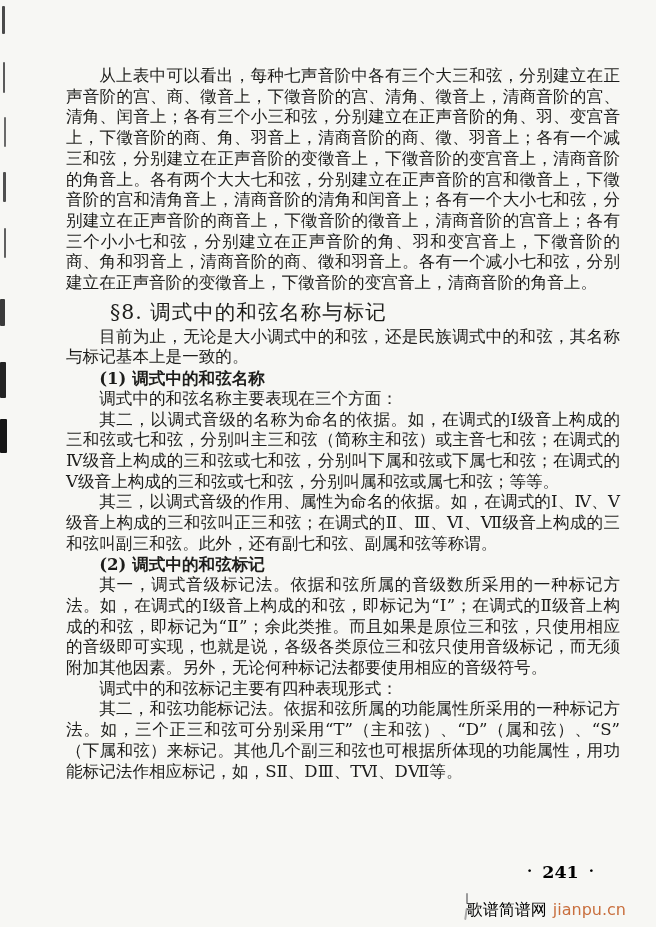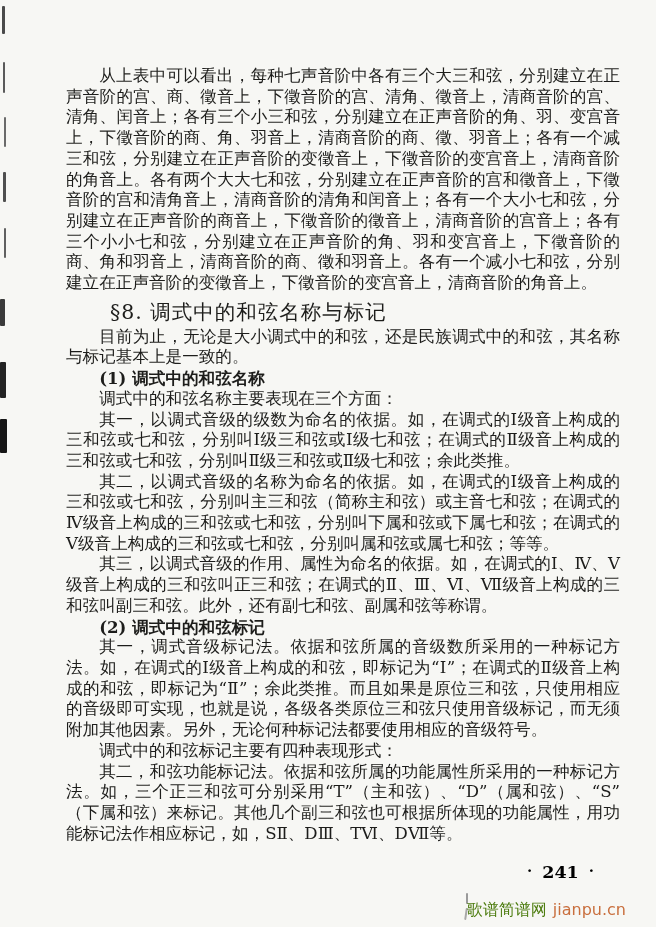--- a/index.html
+++ b/index.html
@@ -45,21 +45,21 @@
     font-weight:700;
     transform:translateY(-2px);
   }
   .watermark{
     position:absolute;
     bottom:6px;right:30px;
     font-size:16px;
     font-family:"DejaVu Sans","Liberation Sans",sans-serif;
     white-space:nowrap;
   }
-  .wm-name{color:#4d7c0f;margin-right:6px;font-family:Liberation Serif, serif;}
+  .wm-name{color:#000000;margin-right:6px;font-family:Liberation Serif, serif;}
   .wm-url{color:#c96f3e;}
   .artifact{position:absolute;border-radius:1px;}
   .a1{top:6px;left:2px;width:3px;height:28px;background:#4a4a4a;}
   .a2{top:62px;left:3px;width:2px;height:31px;background:#5a5a5a;}
   .a3{top:117px;left:4px;width:2px;height:30px;background:#6a6a6a;}
   .a4{top:172px;left:3px;width:3px;height:30px;background:#4f4f4f;}
   .a5{top:228px;left:4px;width:2px;height:30px;background:#606060;}
   .a6{top:299px;left:0;width:5px;height:27px;background:#3a3a3a;}
   .a7{top:362px;left:0;width:6px;height:36px;background:#232323;}
   .a8{top:419px;left:0;width:7px;height:34px;background:#161616;}
@@ -87,21 +87,20 @@
     <p>从上表中可以看出，每种七声音阶中各有三个大三和弦，分别建立在正声音阶的宫、商、徵音上，下徵音阶的宫、清角、徵音上，清商音阶的宫、清角、闰音上；各有三个小三和弦，分别建立在正声音阶的角、羽、变宫音上，下徵音阶的商、角、羽音上，清商音阶的商、徵、羽音上；各有一个减三和弦，分别建立在正声音阶的变徵音上，下徵音阶的变宫音上，清商音阶的角音上。各有两个大大七和弦，分别建立在正声音阶的宫和徵音上，下徵音阶的宫和清角音上，清商音阶的清角和闰音上；各有一个大小七和弦，分别建立在正声音阶的商音上，下徵音阶的徵音上，清商音阶的宫音上；各有三个小小七和弦，分别建立在正声音阶的角、羽和变宫音上，下徵音阶的商、角和羽音上，清商音阶的商、徵和羽音上。各有一个减小七和弦，分别建立在正声音阶的变徵音上，下徵音阶的变宫音上，清商音阶的角音上。</p>
 
     <h2 class="section-heading">§8. 调式中的和弦名称与标记</h2>
 
     <p>目前为止，无论是大小调式中的和弦，还是民族调式中的和弦，其名称与标记基本上是一致的。</p>
 
     <p class="bold-sub">(1) 调式中的和弦名称</p>
 
     <p>调式中的和弦名称主要表现在三个方面：</p>
 
-    <p>其一，以调式音级的级数为命名的依据。如，在调式的Ⅰ级音上构成的三和弦或七和弦，分别叫Ⅰ级三和弦或Ⅰ级七和弦；在调式的Ⅱ级音上构成的三和弦或七和弦，分别叫Ⅱ级三和弦或Ⅱ级七和弦；余此类推。</p>
 
     <p>其二，以调式音级的名称为命名的依据。如，在调式的Ⅰ级音上构成的三和弦或七和弦，分别叫主三和弦（简称主和弦）或主音七和弦；在调式的Ⅳ级音上构成的三和弦或七和弦，分别叫下属和弦或下属七和弦；在调式的Ⅴ级音上构成的三和弦或七和弦，分别叫属和弦或属七和弦；等等。</p>
 
     <p>其三，以调式音级的作用、属性为命名的依据。如，在调式的Ⅰ、Ⅳ、Ⅴ级音上构成的三和弦叫正三和弦；在调式的Ⅱ、Ⅲ、Ⅵ、Ⅶ级音上构成的三和弦叫副三和弦。此外，还有副七和弦、副属和弦等称谓。</p>
 
     <p class="bold-sub">(2) 调式中的和弦标记</p>
 
     <p>其一，调式音级标记法。依据和弦所属的音级数所采用的一种标记方法。如，在调式的Ⅰ级音上构成的和弦，即标记为“Ⅰ”；在调式的Ⅱ级音上构成的和弦，即标记为“Ⅱ”；余此类推。而且如果是原位三和弦，只使用相应的音级即可实现，也就是说，各级各类原位三和弦只使用音级标记，而无须附加其他因素。另外，无论何种标记法都要使用相应的音级符号。</p>
 
     <p>调式中的和弦标记主要有四种表现形式：</p>

